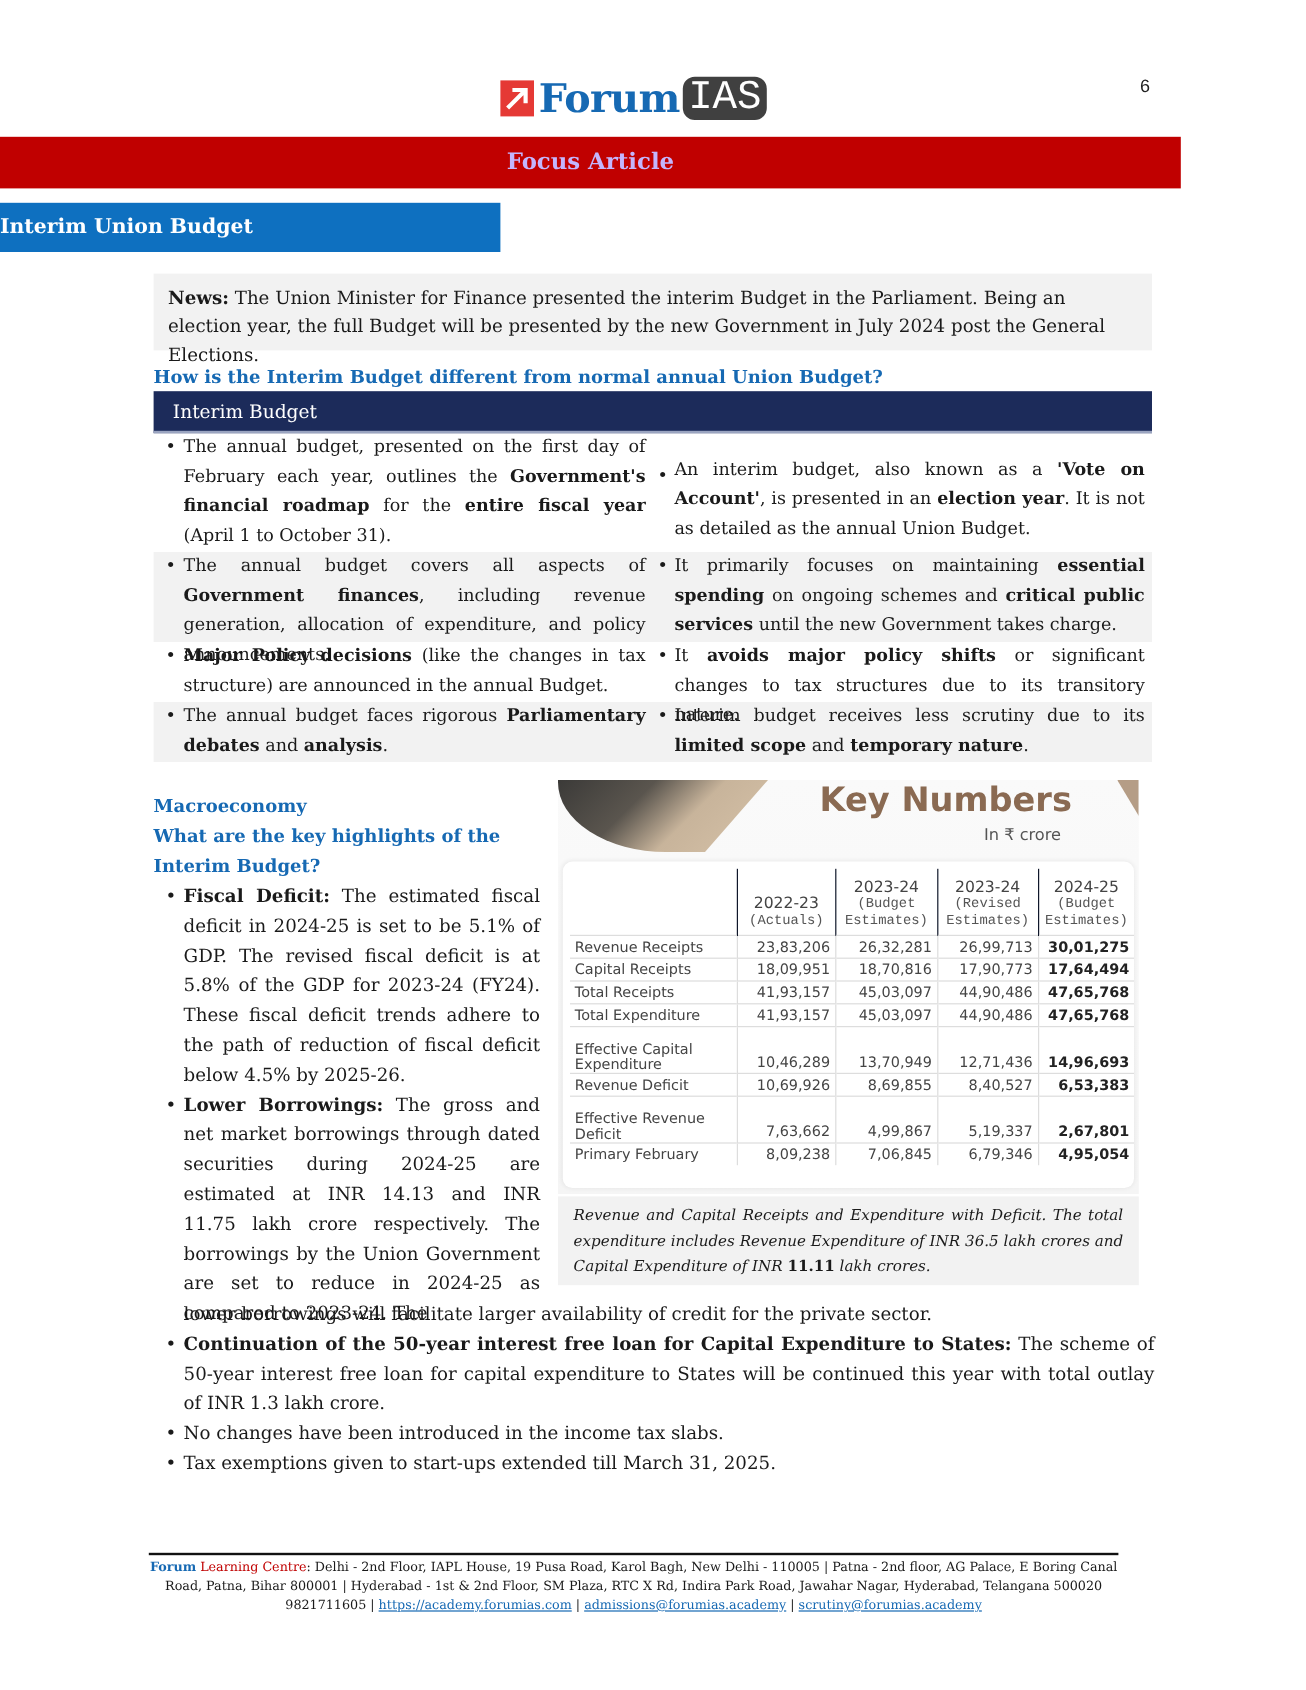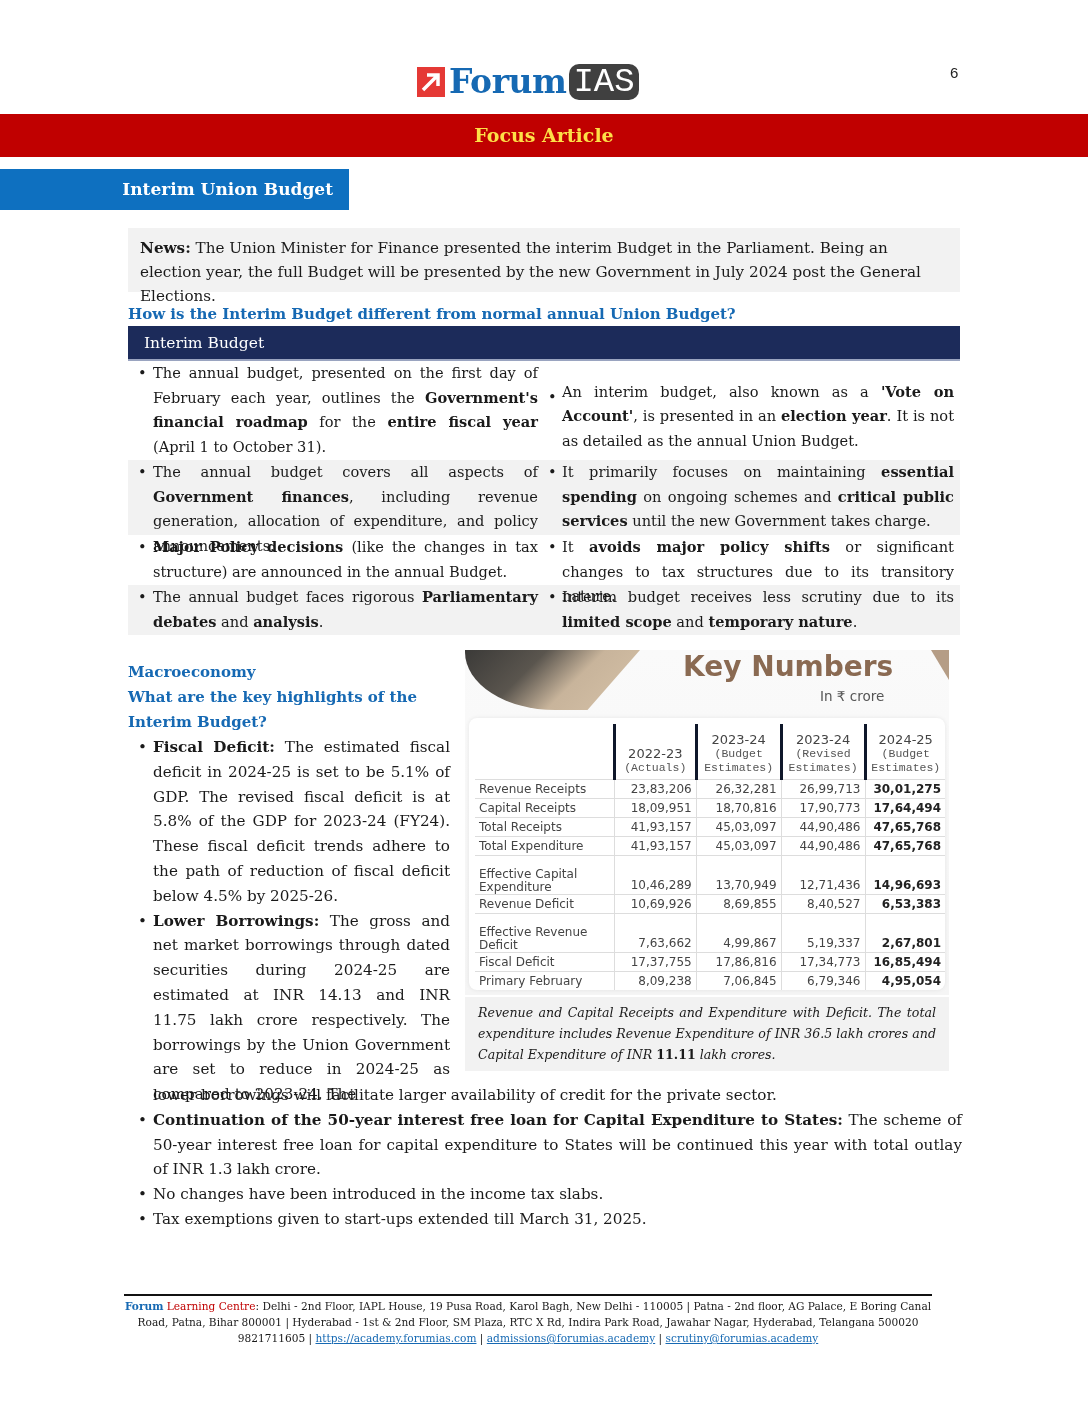--- a/index.html
+++ b/index.html
@@ -7,22 +7,22 @@
   body { position: relative; font-family: "DejaVu Serif", "Liberation Serif", serif; color: #1a1a1a; overflow: hidden; }
 
   
   .logo { position: absolute; left: 417px; top: 64px; height: 36px; display: flex; align-items: center; }
   .logo-arrow { width: 28px; height: 30px; background: #e53935; position: relative; margin-right: 4px; }
   .logo-arrow svg { position: absolute; left: 3px; top: 4px; }
   .logo-forum { font-family: "DejaVu Serif", serif; font-weight: bold; font-size: 33px; color: #1669b3; letter-spacing: -0.5px; line-height: 36px; }
   .logo-ias { background: #404040; color: #fff; font-family: Liberation Mono, monospace; font-size: 34px; line-height: 36px; padding: 0 4px; margin-left: 3px; border-radius: 10px; }
   .page-num { position: absolute; left: 950px; top: 64px; font-family: "Liberation Sans", sans-serif; font-size: 15px; color: #222; }
 
-  .focus-band { position: absolute; left: 0; top: 114px; width: 1088px; height: 43px; background: #c00000; color: #fde047; text-align: center; font-weight: bold; font-size: 19px; line-height: 43px; }
-  .title-band { position: absolute; left: 0; top: 169px; width: 349px; height: 41px; background: #0e70c0; color: #fff; font-weight: bold; font-size: 17px; line-height: 41px; text-align: right; padding-right: 16px; }
+  .focus-band { position: absolute; left: 0; top: 114px; width: 984px; height: 43px; background: #c00000; color: #c4b5fd; text-align: center; font-weight: bold; font-size: 19px; line-height: 43px; }
+  .title-band { position: absolute; left: 0; top: 169px; width: 417px; height: 41px; background: #0e70c0; color: #fff; font-weight: bold; font-size: 17px; line-height: 41px; text-align: left; padding-right: 16px; }
 
   .news-box { position: absolute; left: 128px; top: 228px; width: 832px; height: 64px; background: #f2f2f2; padding: 8px 12px; font-size: 15.2px; line-height: 24px; }
   .news-box b { font-weight: bold; }
 
   .h-blue { position: absolute; color: #1669b3; font-weight: bold; font-size: 15px; line-height: 24px; }
 
   
   .cmp { position: absolute; left: 128px; top: 326px; width: 832px; }
   .cmp-head { display: flex; background: #1c2b5a; color: #fff; height: 35px; border-bottom: 2px solid #9aa4c0; }
   .cmp-head div { font-size: 15.5px; line-height: 35px; padding-left: 10px; }
@@ -46,21 +46,21 @@
   .wide-block { position: absolute; left: 128px; width: 834px; }
 
   
   .keyimg { position: absolute; left: 465px; top: 650px; width: 484px; height: 345px; background: linear-gradient(180deg, #fafafa 0%, #f5f5f5 100%); overflow: hidden; }
   .coins { position: absolute; left: 0; top: 0; width: 175px; height: 60px; background: linear-gradient(135deg, #3b3a38 0%, #5a554e 35%, #c8b49b 60%, #d6c2a8 100%); border-bottom-left-radius: 90px 58px; clip-path: polygon(0 0, 100% 0, 70% 100%, 22% 100%, 0 40%); }
   .corner { position: absolute; right: 0; top: 0; width: 18px; height: 30px; background: #b59d86; clip-path: polygon(0 0, 100% 0, 100% 100%); }
   .kn-title { position: absolute; left: 218px; top: 0px; font-family: "DejaVu Sans", sans-serif; font-weight: bold; font-size: 28px; color: #8a6a52; }
   .kn-sub { position: absolute; left: 355px; top: 38px; font-family: "DejaVu Sans", sans-serif; font-size: 13.5px; color: #555; }
   .kn-card { position: absolute; left: 4px; top: 68px; width: 476px; height: 272px; background: #fff; border-radius: 8px; box-shadow: 0 0 4px rgba(0,0,0,0.08); }
   .kn-table { position: absolute; left: 6px; top: 6px; border-collapse: collapse; font-family: "DejaVu Sans", sans-serif; font-size: 12px; color: #444; }
-  .kn-table th { font-weight: normal; text-align: center; line-height: 14px; vertical-align: bottom; padding: 0 2px 4px; border-left: 3px solid #0f172a; color: #555; }
+  .kn-table th { font-weight: normal; text-align: center; line-height: 14px; vertical-align: bottom; padding: 0 2px 4px; border-left: 1px solid #0f172a; color: #555; }
   .kn-table th .yr { font-size: 13px; color: #444; }
   .kn-table th .sm { font-size: 11.5px; font-family: Liberation Mono, monospace; }
   .kn-table th:first-child { border-left: none; }
   .kn-table td { border-top: 1px solid #ddd; border-left: 1px solid #ddd; padding: 0 4px; text-align: right; line-height: 17px; height: 19px; vertical-align: bottom; }
   .kn-table td:first-child { border-left: none; text-align: left; }
   .kn-table td.b { font-weight: bold; color: #222; }
   .kn-table tr.tall td { height: 37px; }
   .kn-table tr.tall td:first-child { line-height: 13px; vertical-align: top; padding-top: 12px; }
 
   .caption { position: absolute; left: 465px; top: 997px; width: 484px; height: 74px; background: #f2f2f2; padding: 5px 13px; font-family: "DejaVu Serif", serif; font-style: italic; font-size: 12.6px; line-height: 21px; text-align: justify; color: #1a1a1a; }
@@ -236,27 +236,20 @@
             <td class="b">6,53,383</td>
           </tr>
           <tr class="tall">
             <td>Effective Revenue Deficit</td>
             <td>7,63,662</td>
             <td>4,99,867</td>
             <td>5,19,337</td>
             <td class="b">2,67,801</td>
           </tr>
           <tr>
-            <td>Fiscal Deficit</td>
-            <td>17,37,755</td>
-            <td>17,86,816</td>
-            <td>17,34,773</td>
-            <td class="b">16,85,494</td>
-          </tr>
-          <tr>
             <td>Primary February</td>
             <td>8,09,238</td>
             <td>7,06,845</td>
             <td>6,79,346</td>
             <td class="b">4,95,054</td>
           </tr>
         </tbody>
     </table>
   </div>
 </div>

